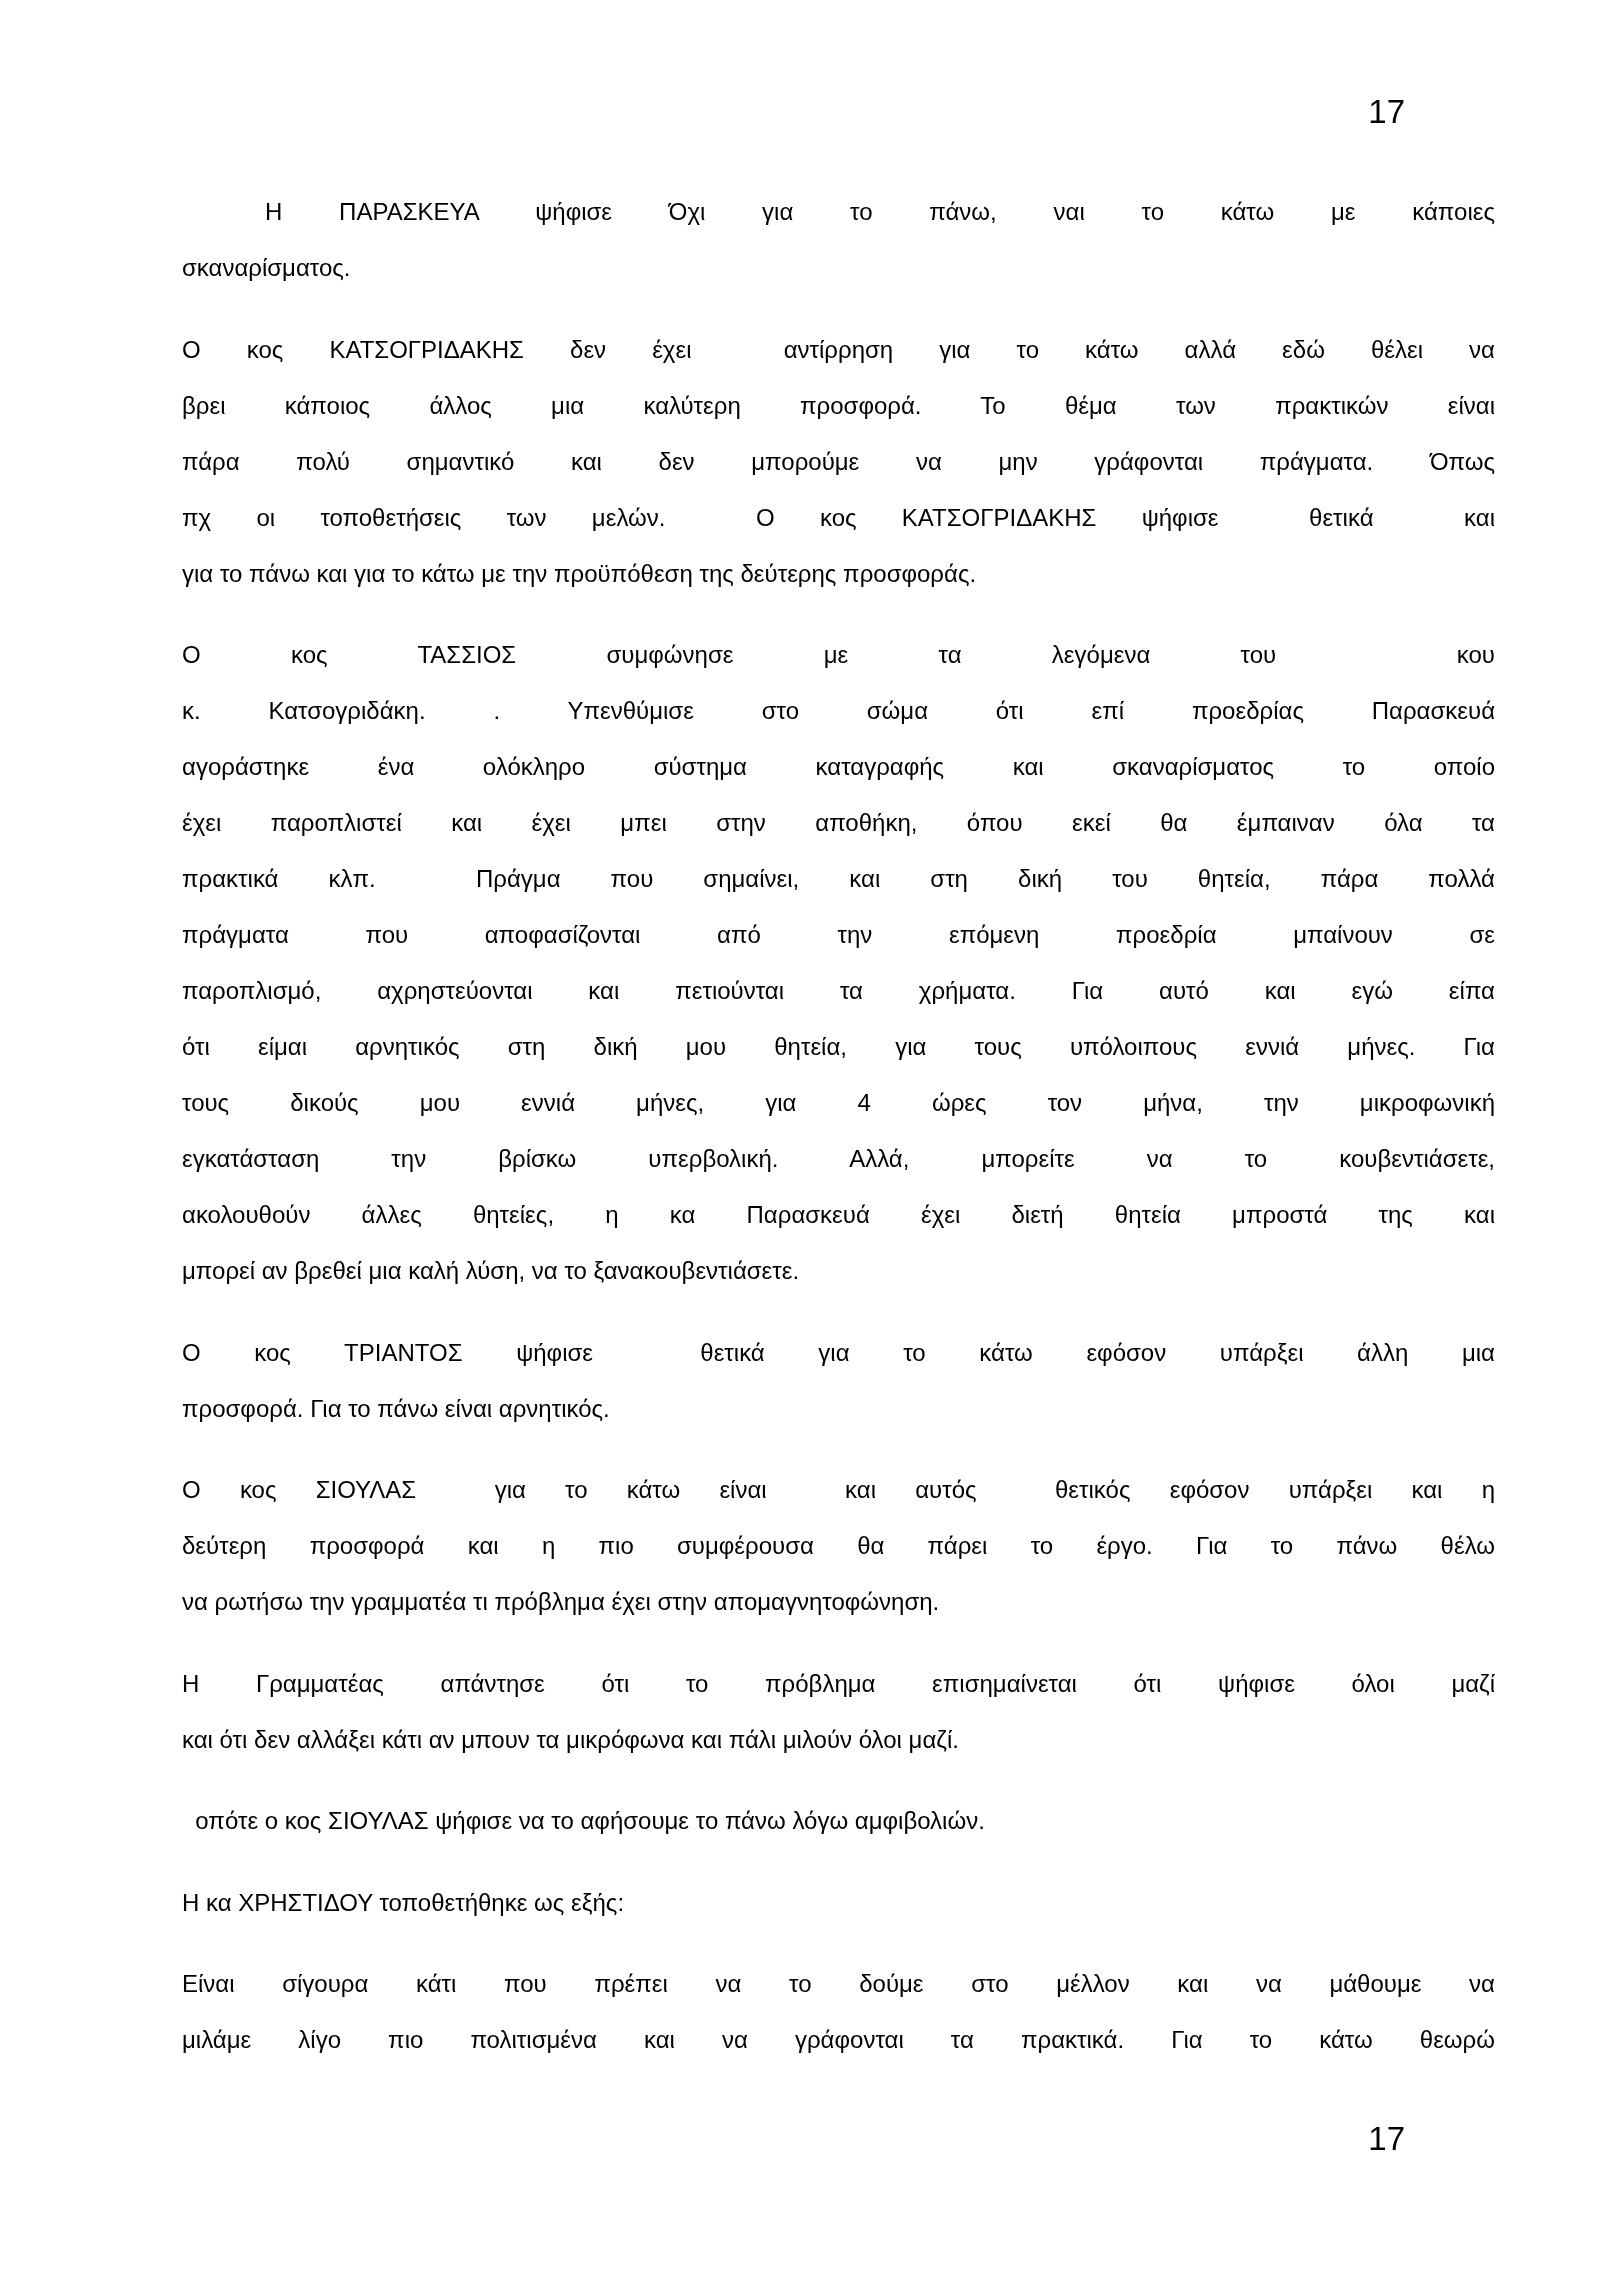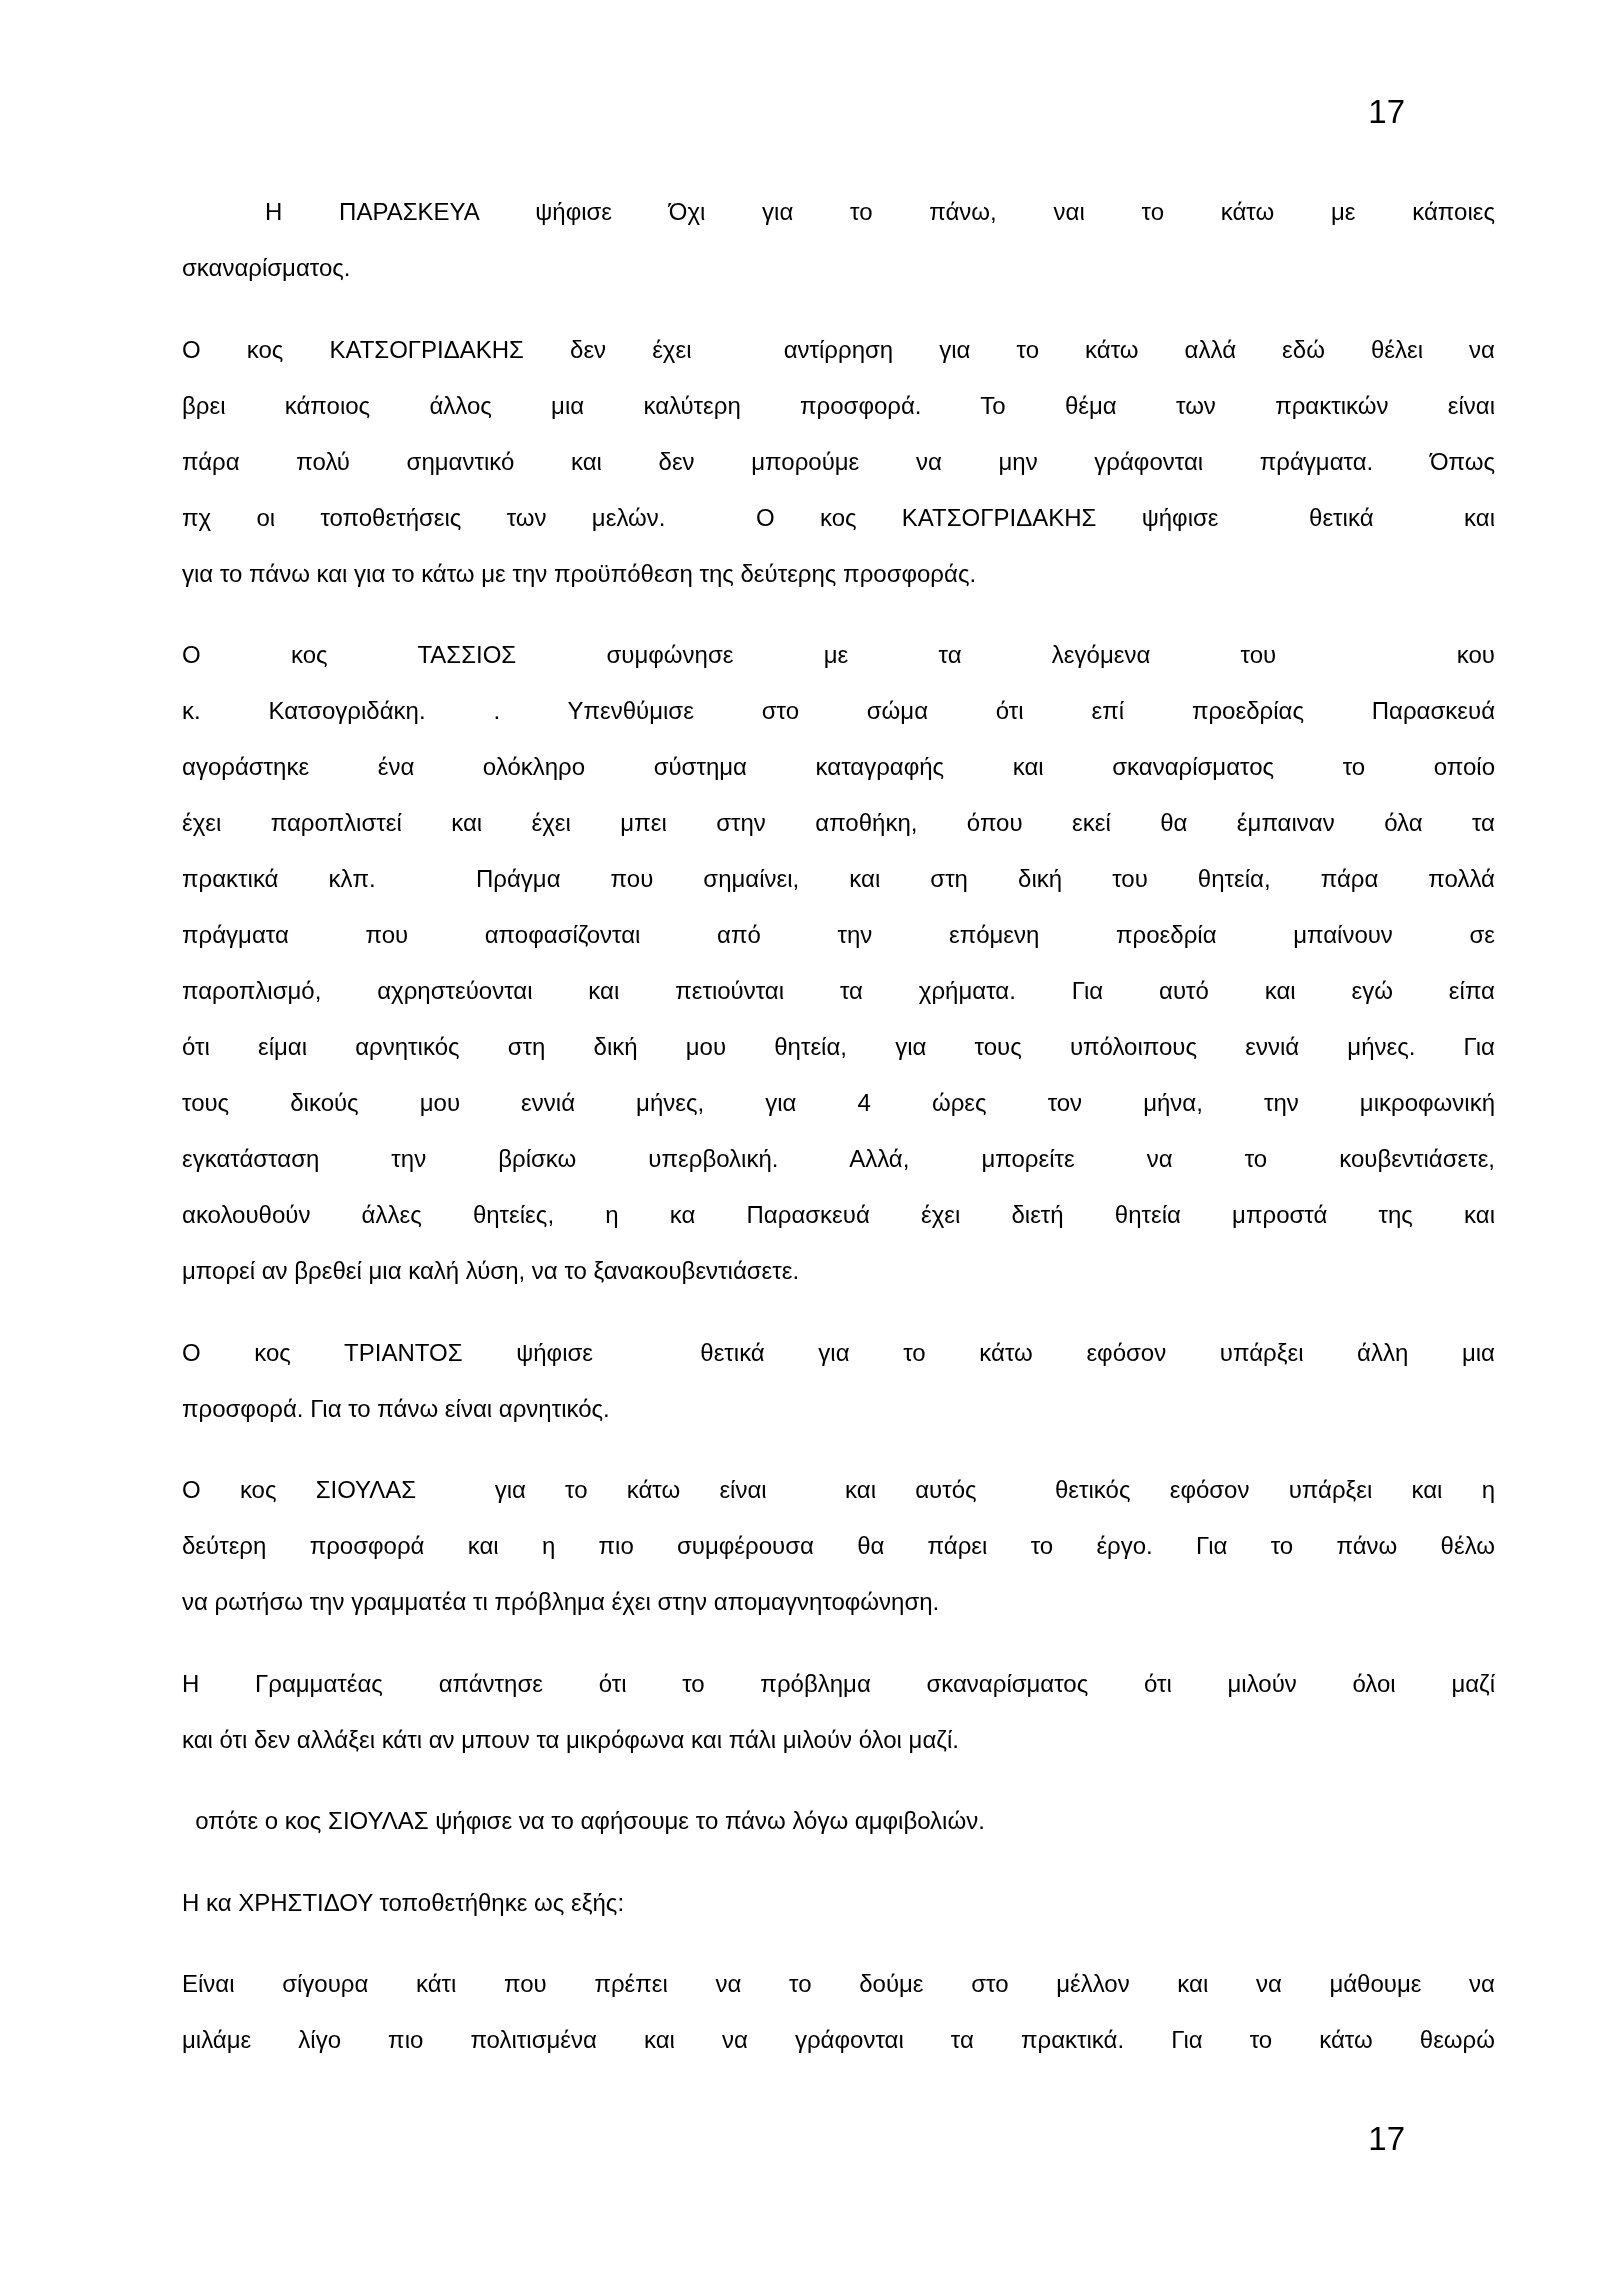--- a/index.html
+++ b/index.html
@@ -81,21 +81,21 @@
       <p class="para">
         <span class="ln">Ο κος ΤΡΙΑΝΤΟΣ ψήφισε  θετικά για το κάτω εφόσον υπάρξει άλλη μια</span>
         <span class="ln last">προσφορά. Για το πάνω είναι αρνητικός.</span>
       </p>
       <p class="para">
         <span class="ln">Ο κος ΣΙΟΥΛΑΣ  για το κάτω είναι  και αυτός  θετικός εφόσον υπάρξει και η</span>
         <span class="ln">δεύτερη προσφορά και η πιο συμφέρουσα θα πάρει το έργο. Για το πάνω θέλω</span>
         <span class="ln last">να ρωτήσω την γραμματέα τι πρόβλημα έχει στην απομαγνητοφώνηση.</span>
       </p>
       <p class="para">
-        <span class="ln">Η Γραμματέας απάντησε ότι το πρόβλημα σκαναρίσματος ότι μιλούν όλοι μαζί</span>
+        <span class="ln">Η Γραμματέας απάντησε ότι το πρόβλημα επισημαίνεται ότι ψήφισε όλοι μαζί</span>
         <span class="ln last">και ότι δεν αλλάξει κάτι αν μπουν τα μικρόφωνα και πάλι μιλούν όλοι μαζί.</span>
       </p>
       <p class="para">
         <span class="ln last">  οπότε ο κος ΣΙΟΥΛΑΣ ψήφισε να το αφήσουμε το πάνω λόγω αμφιβολιών.</span>
       </p>
       <p class="para">
         <span class="ln last">Η κα ΧΡΗΣΤΙΔΟΥ τοποθετήθηκε ως εξής:</span>
       </p>
       <p class="para">
         <span class="ln">Είναι σίγουρα κάτι που πρέπει να το δούμε στο μέλλον και να μάθουμε να</span>

